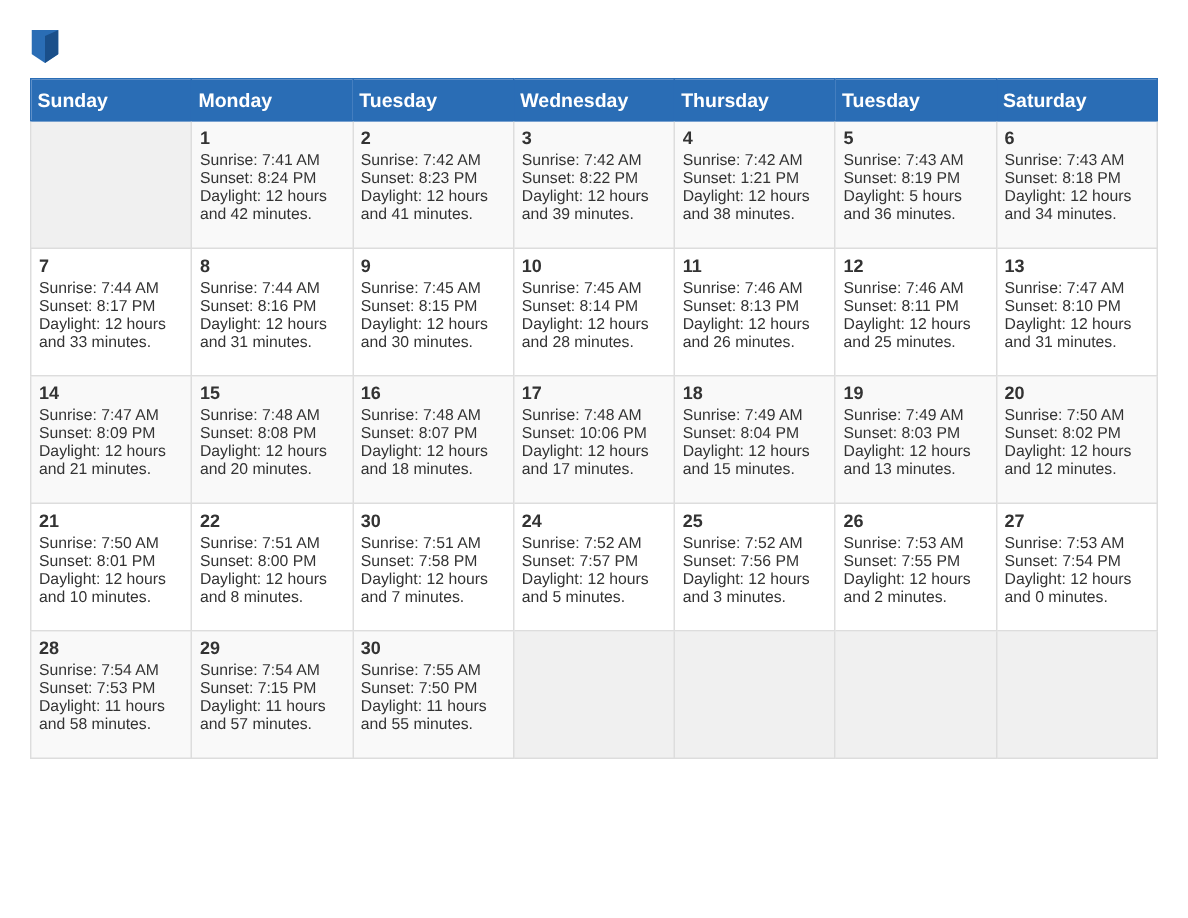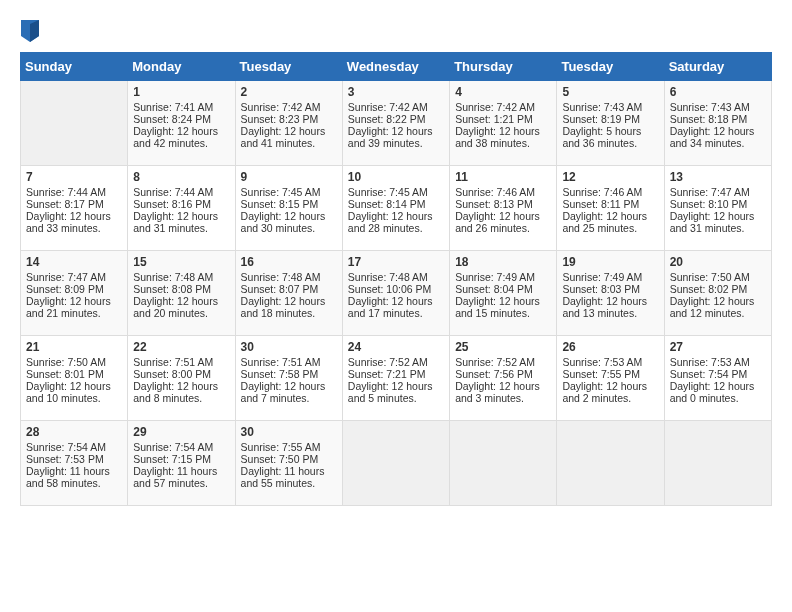--- a/index.html
+++ b/index.html
@@ -259,21 +259,21 @@
         </td>
         <td>
           <span class="day-num">30</span>
           <div>Sunrise: 7:51 AM</div>
           <div>Sunset: 7:58 PM</div>
           <div>Daylight: 12 hours and 7 minutes.</div>
         </td>
         <td>
           <span class="day-num">24</span>
           <div>Sunrise: 7:52 AM</div>
-          <div>Sunset: 7:21 PM</div>
+          <div>Sunset: 7:57 PM</div>
           <div>Daylight: 12 hours and 5 minutes.</div>
         </td>
         <td>
           <span class="day-num">25</span>
           <div>Sunrise: 7:52 AM</div>
           <div>Sunset: 7:56 PM</div>
           <div>Daylight: 12 hours and 3 minutes.</div>
         </td>
         <td>
           <span class="day-num">26</span>

